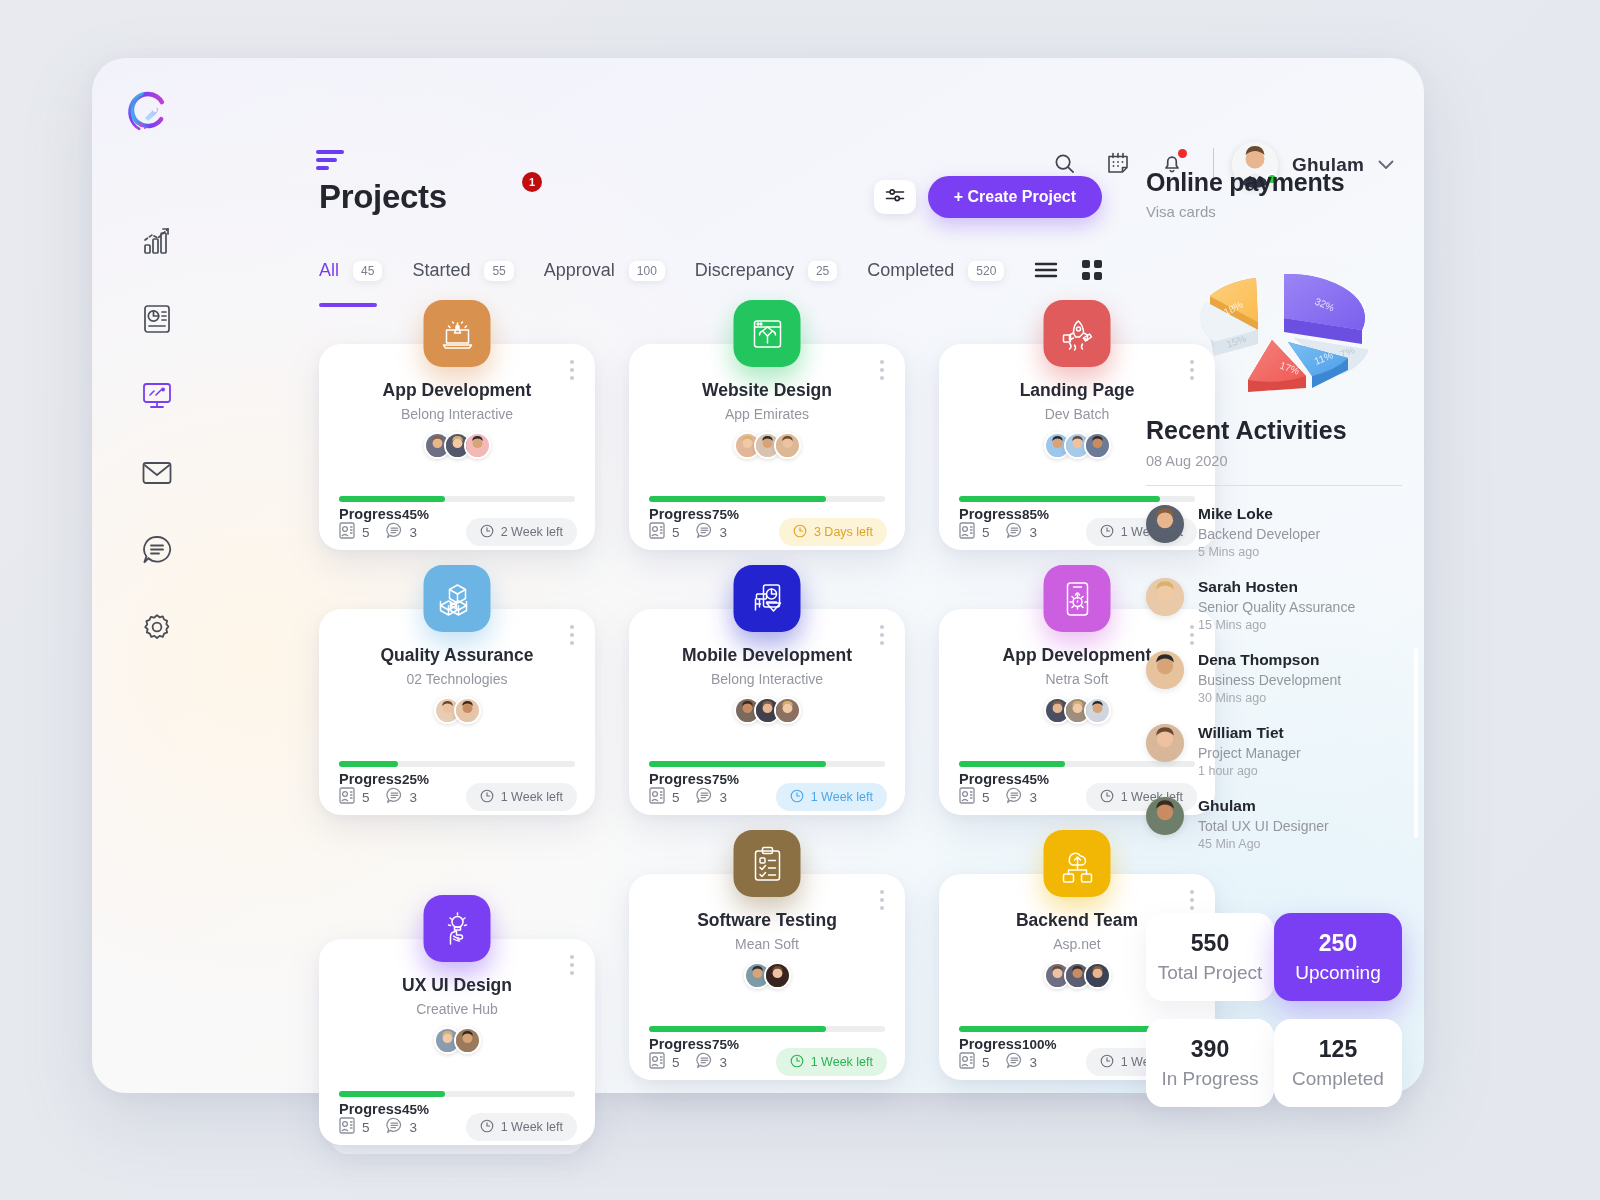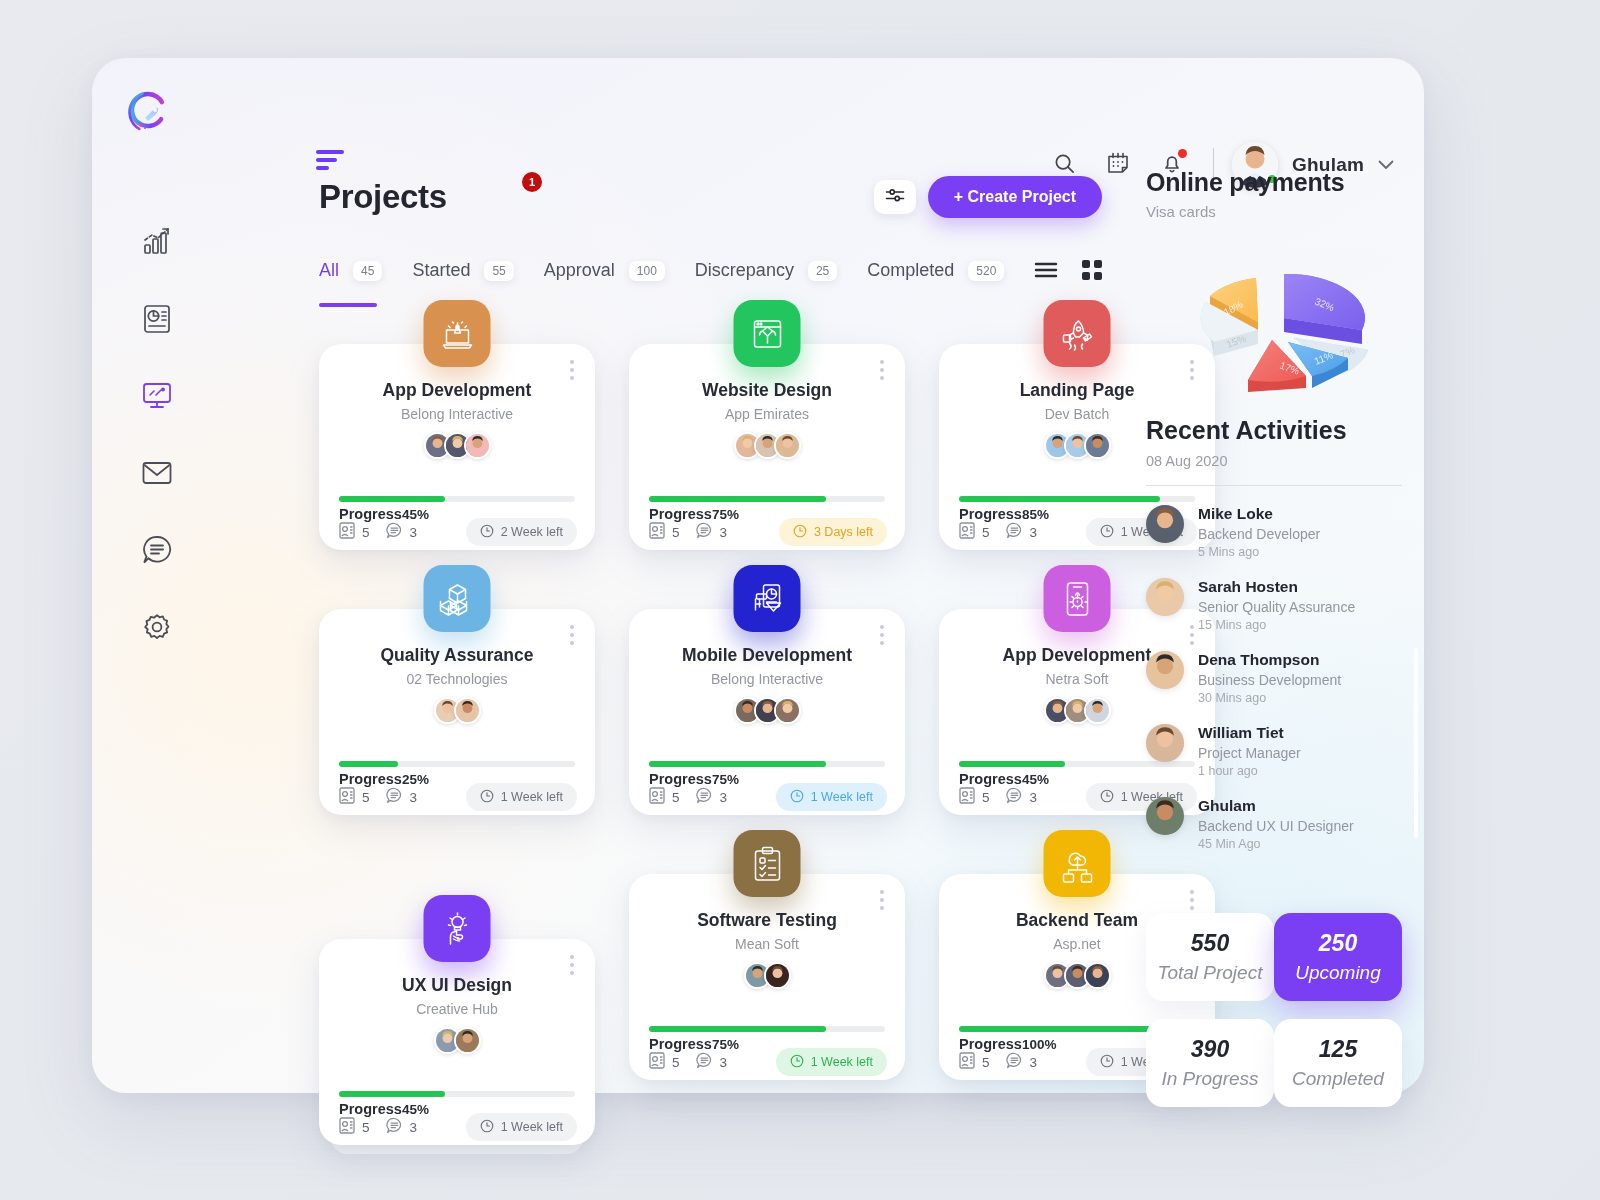--- a/index.html
+++ b/index.html
@@ -116,21 +116,21 @@
   .ra-date{ font-size:14.5px; color:#9a9da6; margin-top:8px;}
   .hr{ height:1px; background:#dcdfe6; margin-top:16px; }
   .act{ display:flex; align-items:flex-start; margin-top:19px;}
   .act .aav{ width:38px;height:38px;border-radius:50%; overflow:hidden; flex:0 0 38px;
              box-shadow:0 2px 7px rgba(0,0,0,.1); margin-right:14px; background:#ddd;}
   .act .an{ font-size:15.5px; font-weight:700; color:#24262f;}
   .act .ar{ font-size:14px; color:#93969f; margin-top:3px;}
   .act .at{ font-size:12.5px; color:#a7aab2; margin-top:3px;}
   .scroll-track{ position:absolute; right:6px; top:480px; width:4px; height:190px; border-radius:2px; background:#fff;}
   .stats{ position:absolute; left:22px; right:22px; top:745px; }
-  .srow{ display:flex; margin-bottom:18px;font-style:italic;}
+  .srow{ display:flex; margin-bottom:18px;}
   .stat{ flex:1; height:88px; border-radius:17px; background:#fff; display:flex; flex-direction:column;
          align-items:center; justify-content:center;
          box-shadow:0 10px 26px rgba(120,130,160,.13);}
   .stat.accent{ background:#7a3ff2; box-shadow:0 12px 28px rgba(122,63,242,.33);}
   .stat .sv{ font-size:23px; font-weight:700; color:#24262f;}
   .stat .sl{ font-size:19px; color:#8e919b; margin-top:5px;}
   .stat.accent .sv,.stat.accent .sl{ color:#fff;}
 </style>
 </head>
 <body>
@@ -1086,21 +1086,21 @@
         </div>
         <div class="act">
     <span class="aav"><svg viewBox="0 0 30 30" width="100%" height="100%">
     <rect width="30" height="30" fill="#6d7f6a"></rect>
     <circle cx="15" cy="12" r="6.4" fill="#c98c62"></circle>
     <path d="M3 30 q2-8 12-9 q10 1 12 9 z" fill="#6d7f6a" opacity=".55"></path>
     <path d="M8 9 q7-6 14 0 q-.5-6.5 -7-6.5 q-6.5 0-7 6.5z" fill="#3b2a1d"></path>
   </svg></span>
     <span>
       <span class="an" style="display:block">Ghulam</span>
-      <span class="ar" style="display:block">Backend UX UI Designer</span>
+      <span class="ar" style="display:block">Total UX UI Designer</span>
       <span class="at" style="display:block">45 Min Ago</span>
     </span>
         </div>
       </div>
     <div class="scroll-track"></div>
 
     <div class="stats">
       <div class="srow">
         <div class="stat">
           <div class="sv">550</div>

